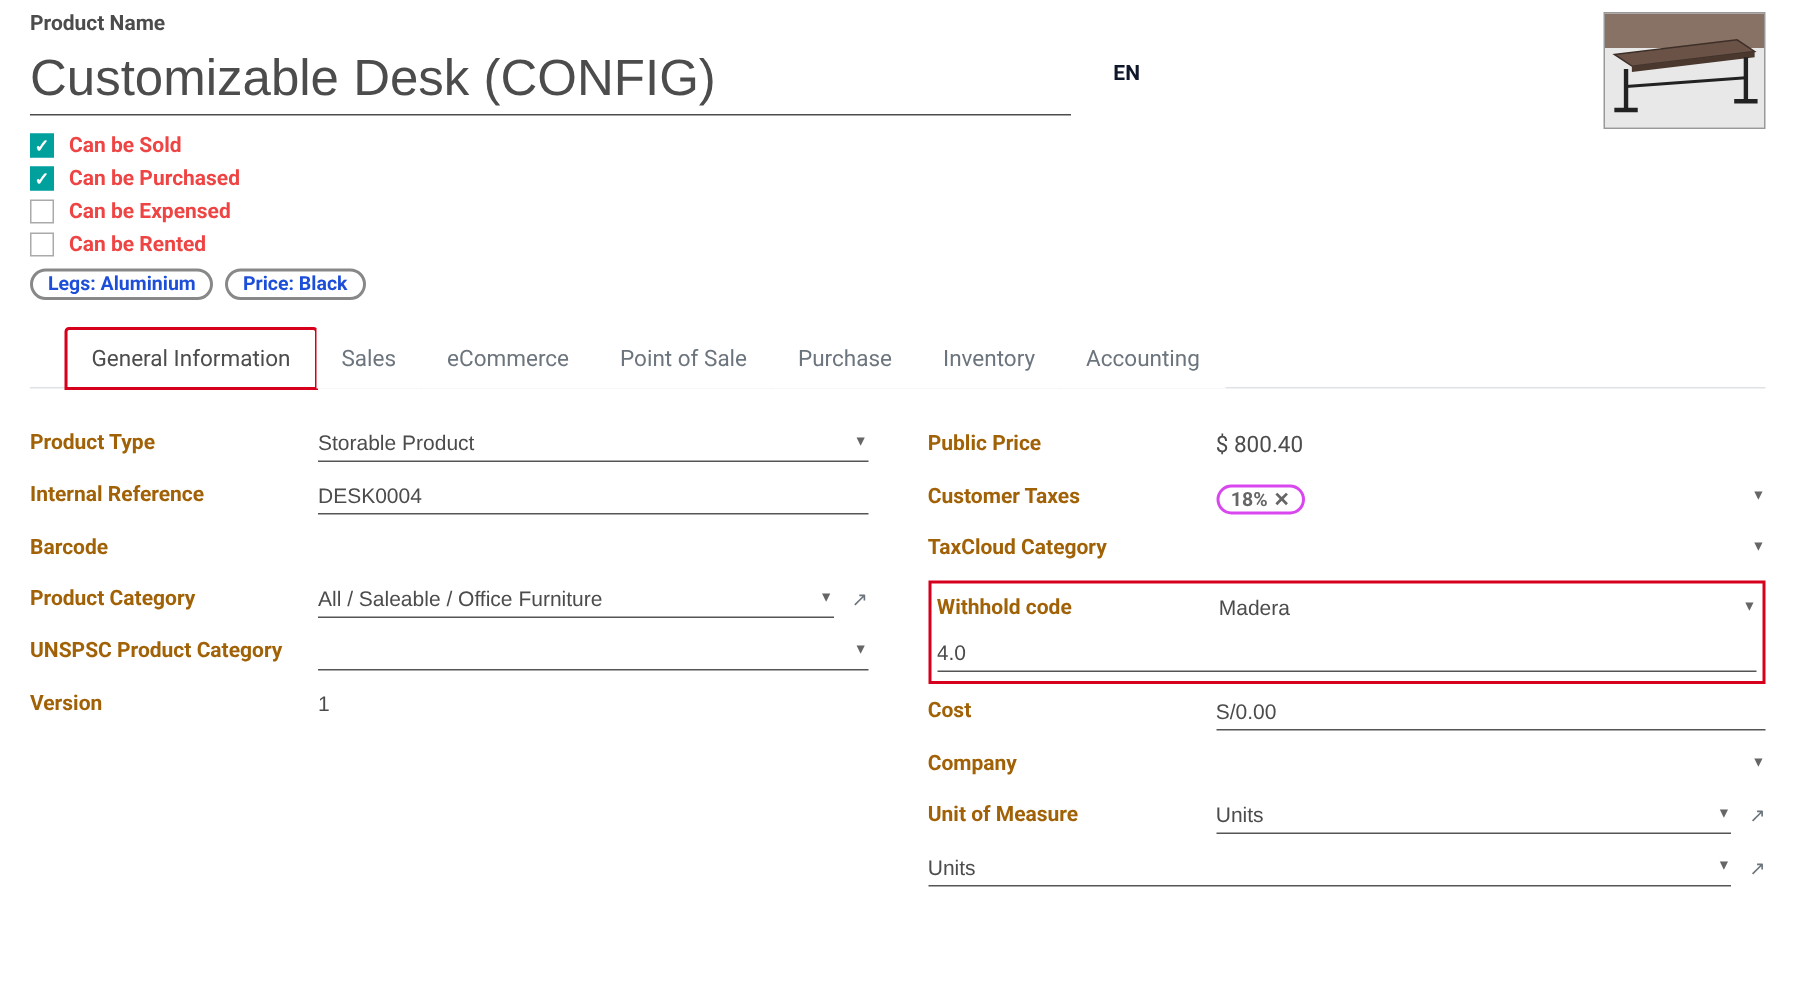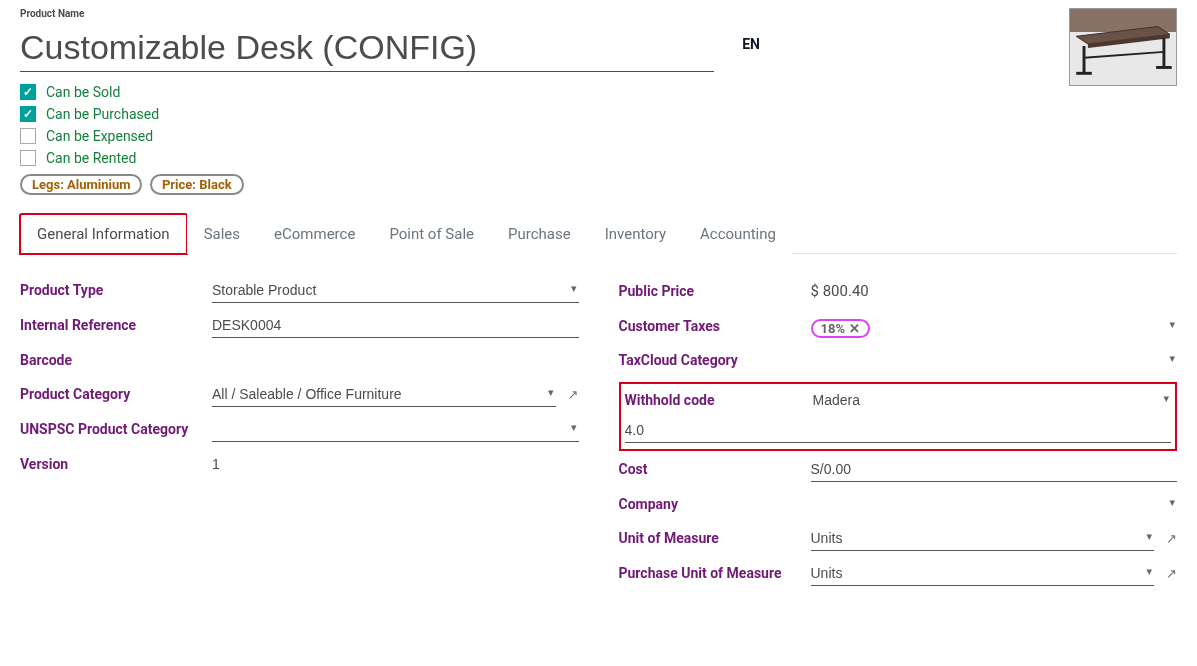--- a/index.html
+++ b/index.html
@@ -9,21 +9,21 @@
     padding: 8px 20px;
     color: #4c4c4c;
     font-size: 14px;
     background: #fff;
   }
   .top-area {
     position: relative;
     padding-right: 140px;
   }
   .product-name-label {
-    font-size: 10px;
+    font-size: 14px;
     color: #4c4c4c;
     font-weight: 700;
     margin-bottom: 2px;
   }
   .title-row {
     display: flex;
     align-items: baseline;
     gap: 20px;
     max-width: 740px;
   }
@@ -80,30 +80,30 @@
     justify-content: center;
     cursor: pointer;
     font-size: 12px;
   }
   .cb.checked {
     background: #00A09D;
     border-color: #00A09D;
     color: #fff;
   }
   .cb.checked::after { content: "✓"; font-weight:700; }
-  .check-label { font-weight:400; color:#15803d; }
+  .check-label { font-weight:700; color:#ef4444; }
   .tags { margin-top: 8px; }
   .tag {
     display: inline-block;
     border: 2px solid #888;
     border-radius: 14px;
     padding: 1px 10px;
     font-size: 13px;
     font-weight: 700;
-    color: #a16207;
+    color: #1d4ed8;
     margin-right: 4px;
   }
   .tabs {
     display: flex;
     margin-top: 18px;
     border-bottom: 1px solid #dee2e6;
   }
   .tab {
     padding: 10px 16px;
     color: #6c757d;
@@ -117,20 +117,21 @@
   }
   .tab.active {
     color: #4c4c4c;
     border-color: #dee2e6;
     border-bottom: 1px solid #fff;
     border-radius: 2px 2px 0 0;
   }
   .red-outline {
     outline: 2px solid #d6001c;
     outline-offset: -1px;
+    margin-left: 24px;
   }
   .red-box {
     border: 2px solid #d6001c;
   }
   .form-area {
     display: flex;
     gap: 40px;
     margin-top: 24px;
   }
   .col {
@@ -139,21 +140,21 @@
   }
   .field-row {
     display: flex;
     align-items: center;
     margin-bottom: 10px;
     gap: 12px;
   }
   .field-label {
     width: 180px;
     font-weight: 700;
-    color: #701a75;
+    color: #a16207;
     flex-shrink: 0;
     line-height: 1.3;
   }
   .field-value-wrap {
     flex: 1;
     display: flex;
     align-items: flex-end;
     gap: 8px;
     position: relative;
   }
@@ -367,20 +368,19 @@
       </div>
     </div>
     <div class="field-row">
       <div class="field-label">Unit of Measure</div>
       <div class="field-value-wrap select-caret">
         <input class="select-line" value="Units" style="">
       </div>
       <span class="ext-link">↗</span>
     </div>
     <div class="field-row">
-      <div class="field-label">Purchase Unit of Measure</div>
       <div class="field-value-wrap select-caret">
         <input class="select-line" value="Units" style="">
       </div>
       <span class="ext-link">↗</span>
     </div>
   </div>
 </div>
 
 </body></html>

